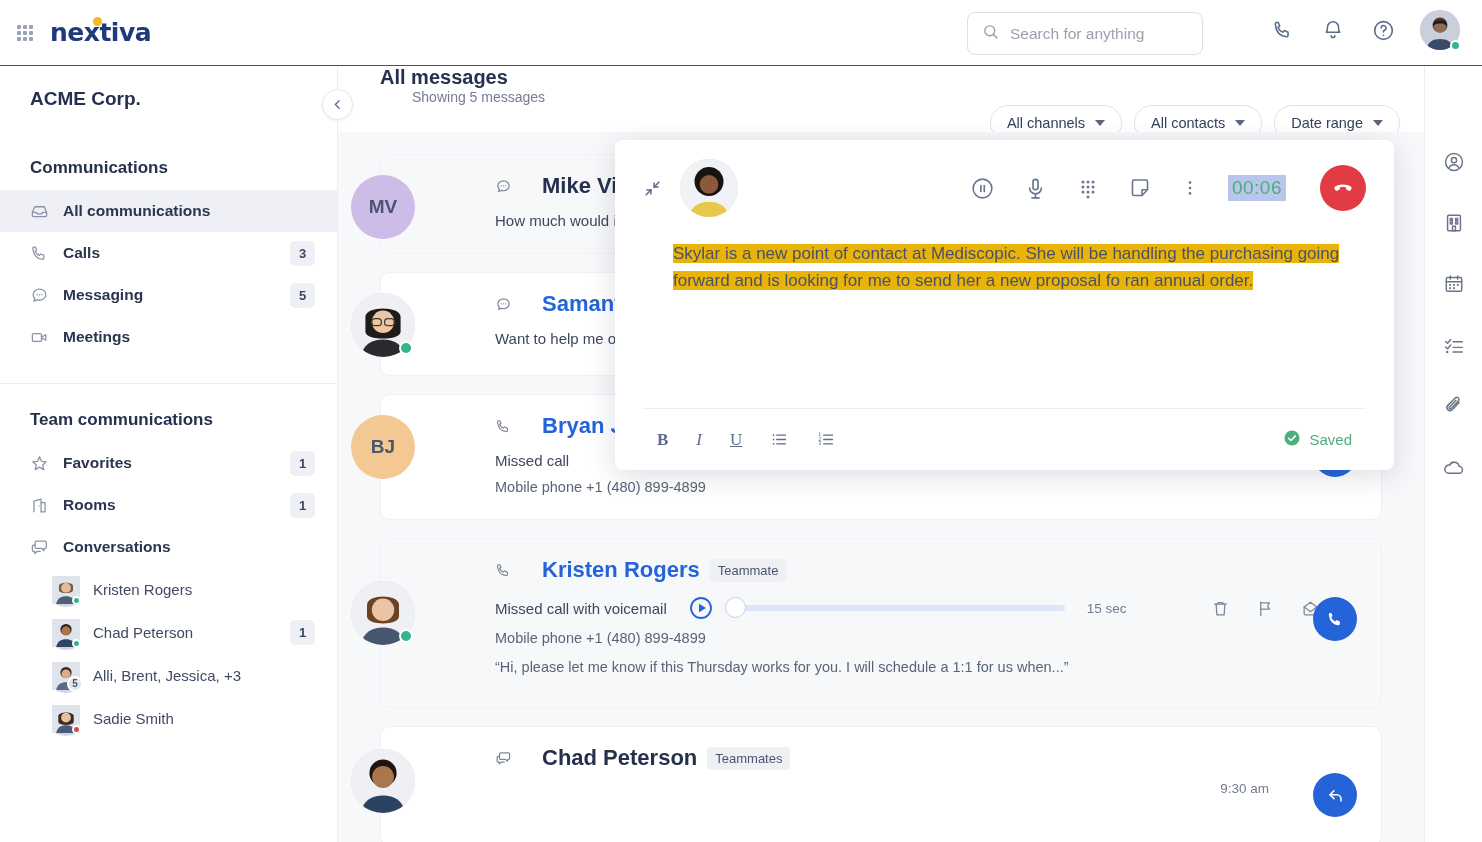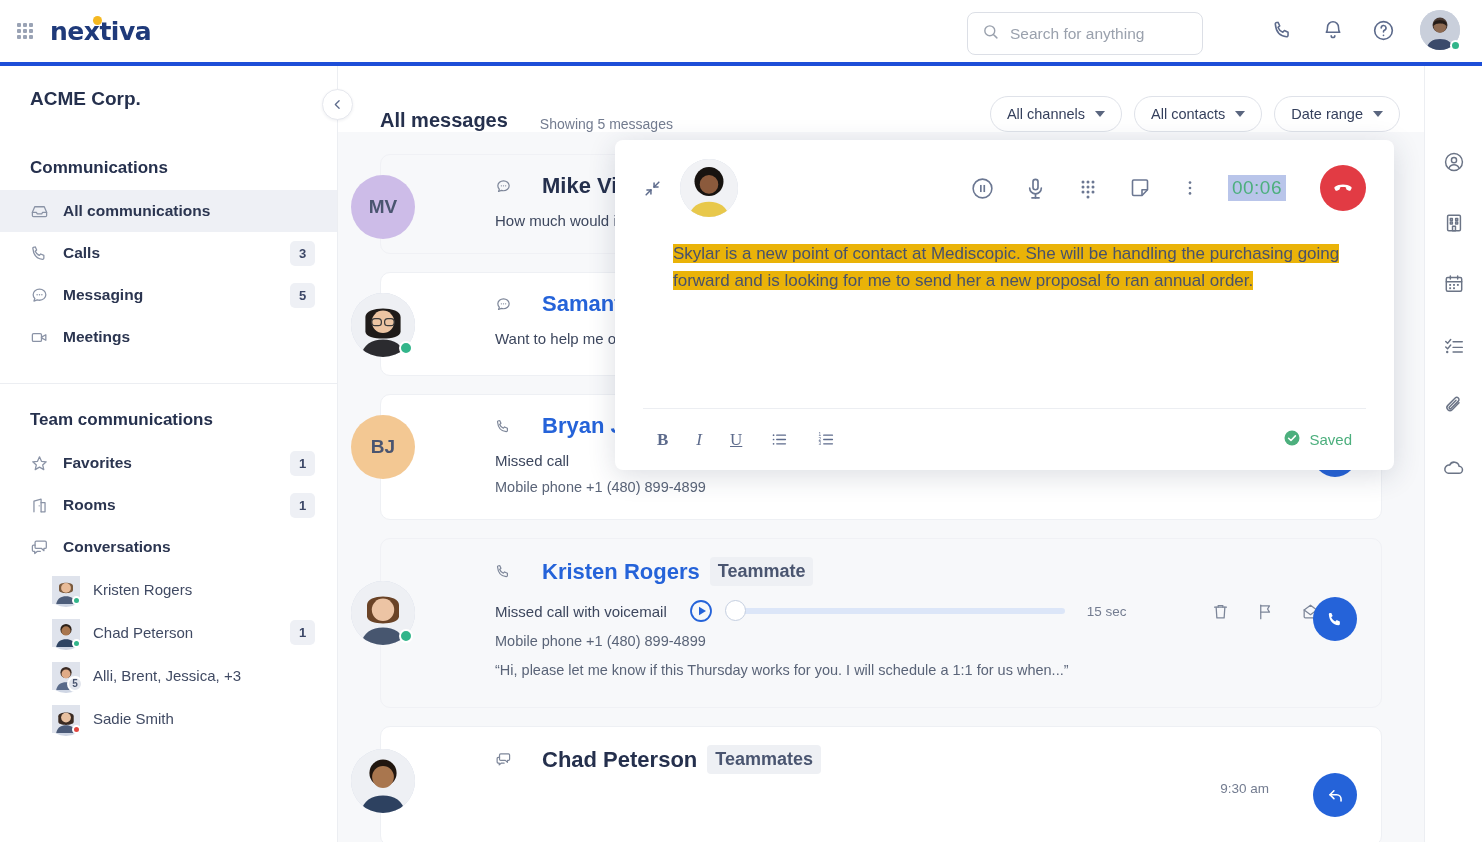--- a/index.html
+++ b/index.html
@@ -14,21 +14,21 @@
     width: 1482px; height: 842px;
     background: #ffffff;
     border-radius: 16px;
     overflow: hidden;
   }
 
   
   .topbar {
     position: absolute; top: 0; left: 0; right: 0; height: 66px;
     background: #ffffff;
-    border-bottom: 4px solid #1d4ed8;
+    border-bottom: 1px solid #1d4ed8;
     display: flex; align-items: center;
     z-index: 40;
   }
   .grid-icon {
     margin-left: 8px; width: 34px; height: 34px;
     display: flex; align-items: center; justify-content: center;
     cursor: pointer;
   }
   .grid-icon .g {
     display: grid; grid-template-columns: repeat(3, 4px);
@@ -121,21 +121,21 @@
     display: flex; align-items: center; justify-content: center;
     border: 2px solid #fff;
   }
 
   
   .main {
     position: absolute; top: 66px; left: 338px; right: 58px; bottom: 0;
     background: #ffffff;
   }
   .main-head {
-    height: 66px; display: flex; align-items: flex-end; padding: 0 0 0 42px;
+    height: 66px; display: flex; align-items: flex-start; padding: 0 0 0 42px; flex-direction: column;
   }
   .main-head h1 { font-size: 20px; font-weight: 700; color: #25304d; }
   .main-head .sub { margin-left: 32px; font-size: 14px; color: #737c90; }
   .filters { margin-left: auto; display: flex; align-items: center; gap: 12px; padding-right: 24px;}
   .chip {
     height: 36px; padding: 0 16px; border-radius: 20px;
     border: 1px solid #dfe2e9; background: #fff;
     display: flex; align-items: center; gap: 10px;
     font-size: 14.5px; color: #343f5c; cursor: pointer;
   }
@@ -162,22 +162,22 @@
     width: 64px; height: 64px;
   }
   .msg-card .lav .avatar { width: 64px; height: 64px; font-size: 19px; font-weight:700; color:#4a5570;
     display:flex; align-items:center; justify-content:center;}
   .msg-card .lav .presence { width: 14px; height: 14px; right: 2px; bottom: 2px; }
   .row-head { display: flex; align-items: center; gap: 10px; }
   .row-head .tico { color: #7d8699; display:flex; align-items:center;}
   .row-head .nm { font-size: 22px; font-weight: 700; color: #2563d9; margin-left: 20px; }
   .row-head .nm.dark { color: #25304d; }
   .tag {
-    font-size: 18px; color: #4a5570; background: #eef0f4;
-    border-radius: 4px; padding: 4px 8px; font-weight: bold;
+    font-size: 13px; color: #4a5570; background: #eef0f4;
+    border-radius: 4px; padding: 4px 8px;
   }
   .tag.yellow { background: #f5e2a0; color: #6b5a1c; }
   .snippet { margin-top: 13px; font-size: 15px; color: #3d475e; }
   .sub-line { margin-top: 10px; font-size: 14.5px; color: #5a6478; }
   .quote { margin-top: 13px; font-size: 14.5px; color: #5a6478; }
   .time { position: absolute; right: 112px; font-size: 13.5px; color: #737c90; }
   .act-btn {
     position: absolute; right: 24px;
     width: 44px; height: 44px; border-radius: 50%;
     background: #2563d9; color: #fff;

